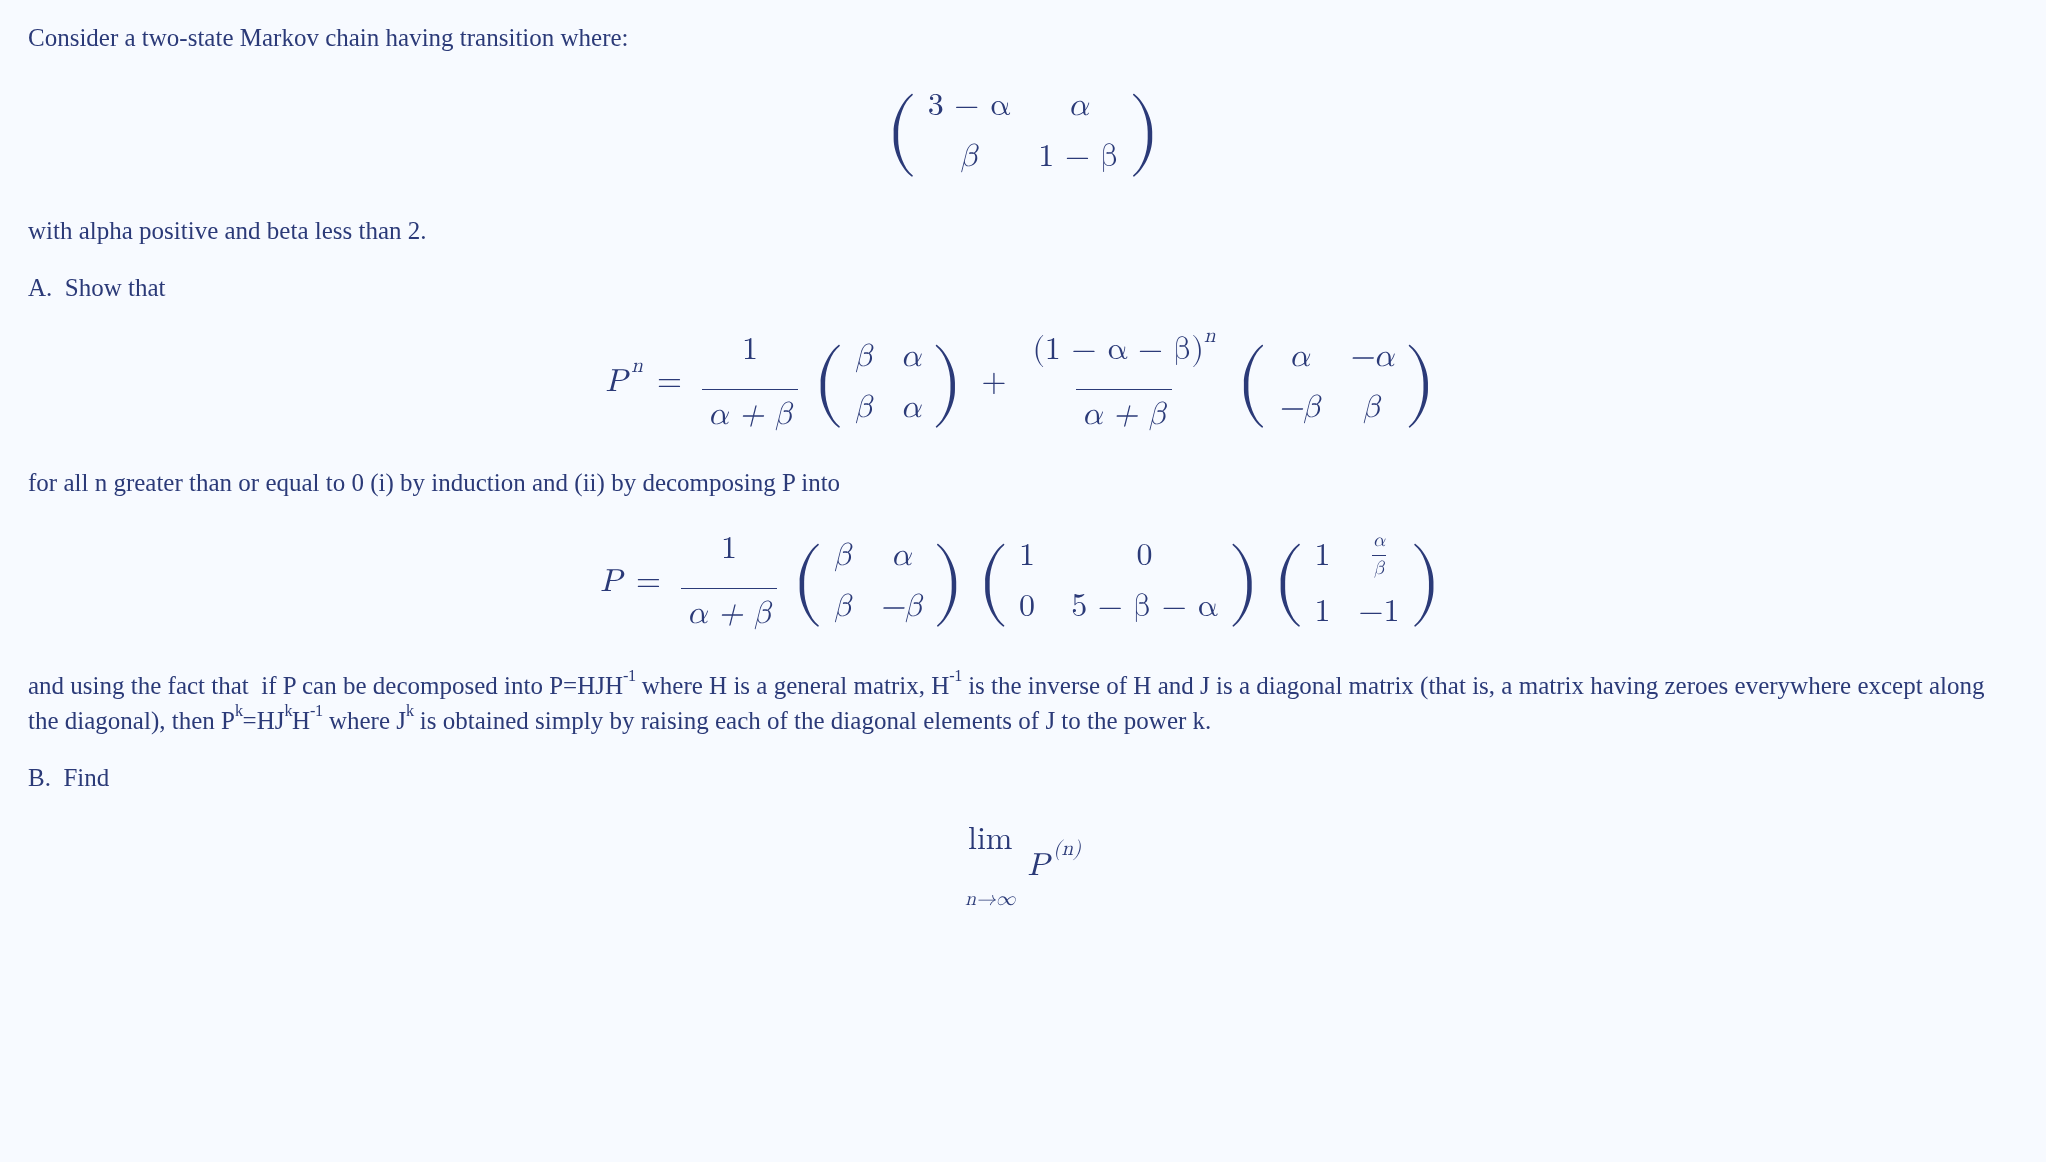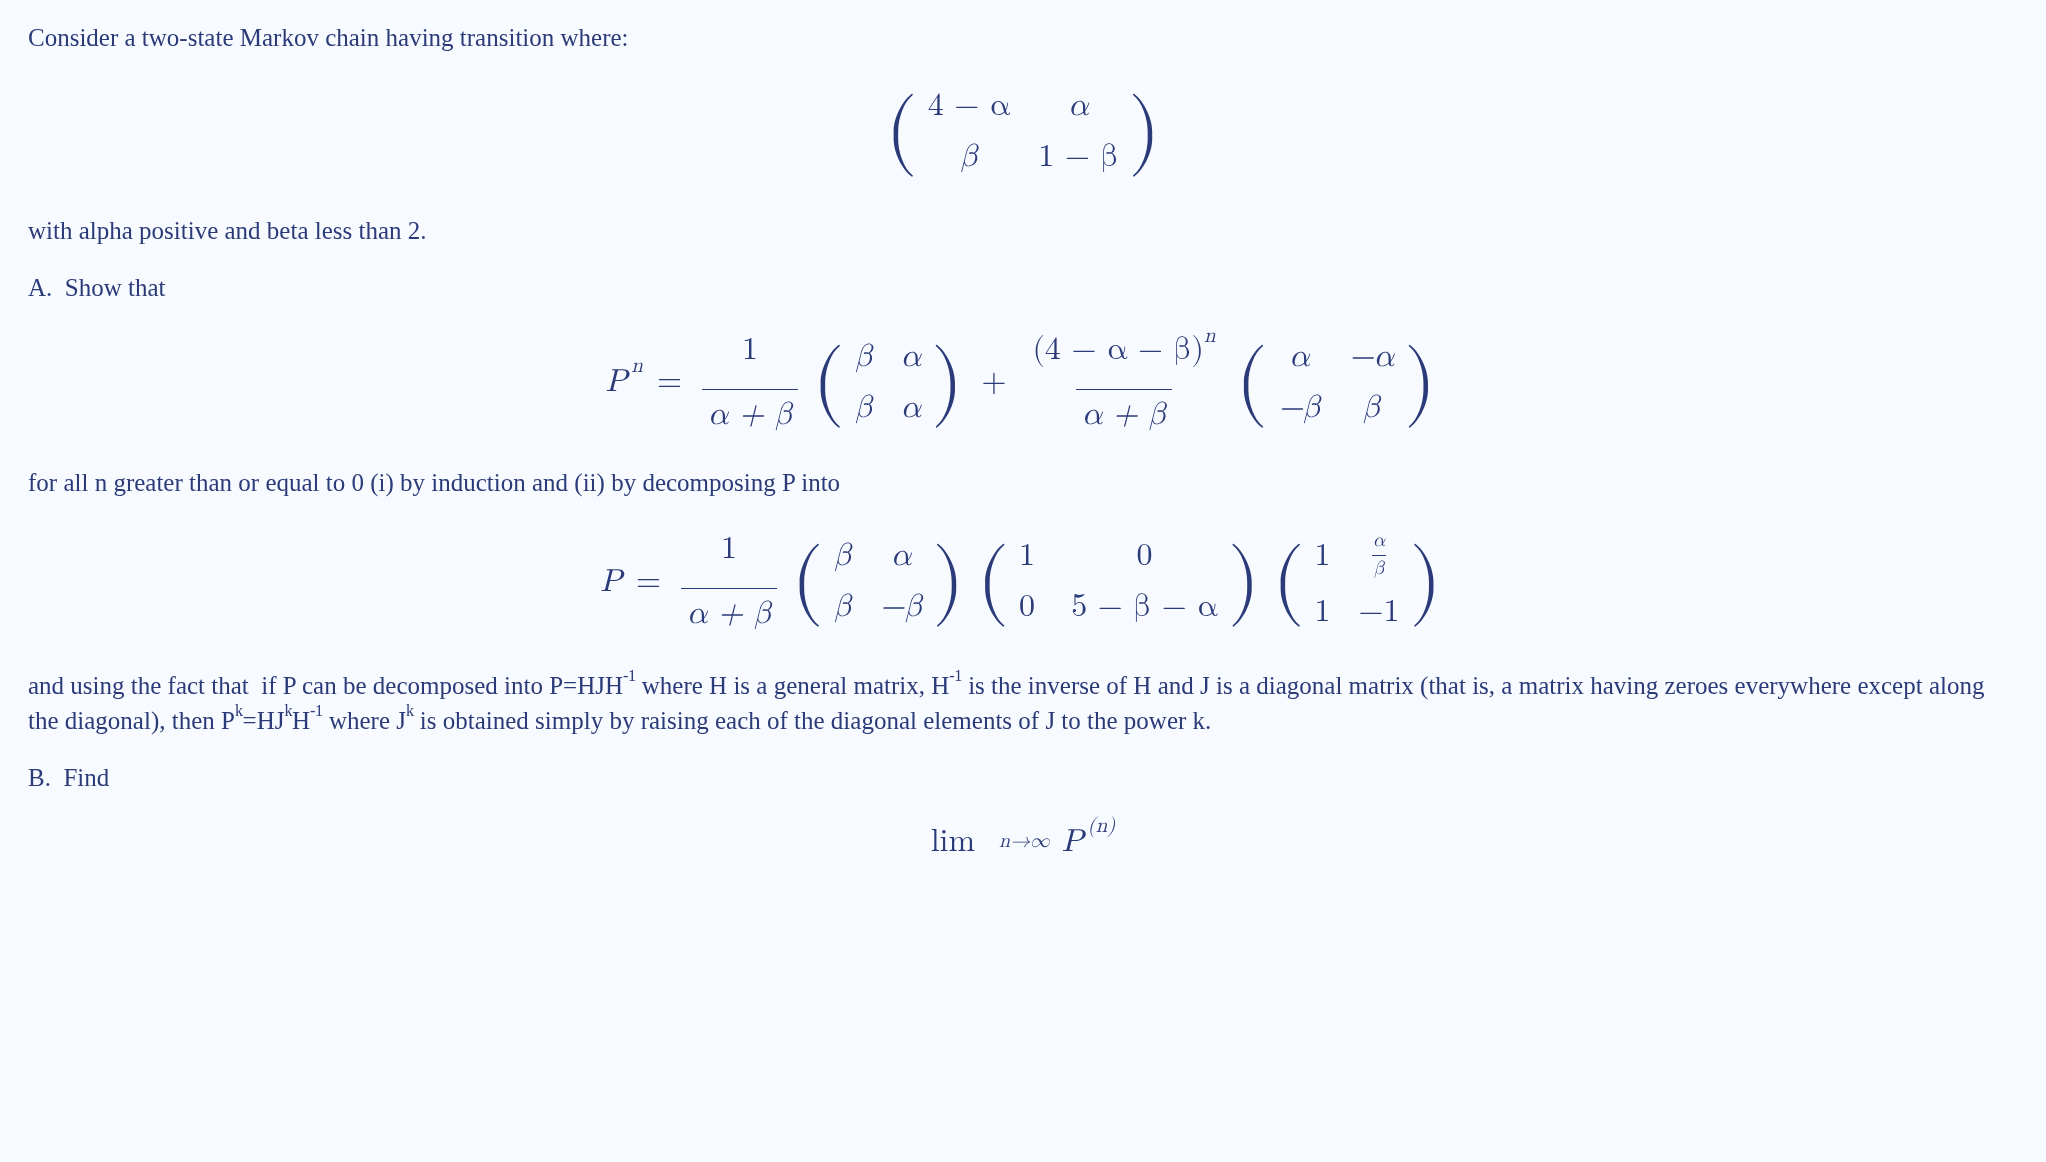--- a/index.html
+++ b/index.html
@@ -39,41 +39,41 @@
   }
   .mat .grid {
     display:grid; grid-template-columns:auto auto;
     column-gap:28px; row-gap:6px; padding:6px 10px;
     align-items:center; justify-items:center;
   }
   .mat2 .paren { font-size:2.6em; }
   .sup { font-size:0.65em; position:relative; top:-0.8em; }
   .tight { letter-spacing:-0.5px;}
   .lim {
-    display:inline-flex; align-items:center; vertical-align:middle;
+    display:inline-flex; flex-direction:column; align-items:center; vertical-align:middle;
     margin-right:8px;
     gap:24px;
   }
   .lim .top { font-size:1em;}
   .lim .bot { font-size:0.62em;}
   .nowrap { white-space:nowrap;}
   .sfrac { display:inline-flex; flex-direction:column; align-items:center; vertical-align:middle; font-size:0.6em;}
   .sfrac .snum { padding:0 2px;}
   .sfrac .sden { border-top:1.2px solid #2b3a78; padding:0 2px;}
 </style>
 </head>
 <body>
 
 <p class="para">Consider a two-state Markov chain having transition where:</p>
 
 <div class="eq">
   <span class="mat mat2">
     <span class="paren">(</span>
     <span class="grid">
-      <span class="math">4 − α</span>
+      <span class="math">3 − α</span>
       <span class="math i">α</span>
       <span class="math i">β</span>
       <span class="math">1 − β</span>
     </span>
     <span class="paren">)</span>
   </span>
 </div>
 
 <p class="para">with alpha positive and beta less than 2.</p>
 
@@ -98,21 +98,21 @@
         <span class="math i">β</span>
         <span class="math i">α</span>
       </span>
       <span class="paren">)</span>
     </span>
 
     <span class="math" style="margin:0 10px;">+</span>
 
     <span class="frac">
       <span class="num math nowrap">
-        <span>(4 − α − β)</span><span class="i sup">n</span>
+        <span>(1 − α − β)</span><span class="i sup">n</span>
       </span>
       <span class="den math i">α + β</span>
     </span>
 
     <span class="mat">
       <span class="paren">(</span>
       <span class="grid">
         <span class="math i">α</span>
         <span class="math i">−α</span>
         <span class="math i">−β</span>

